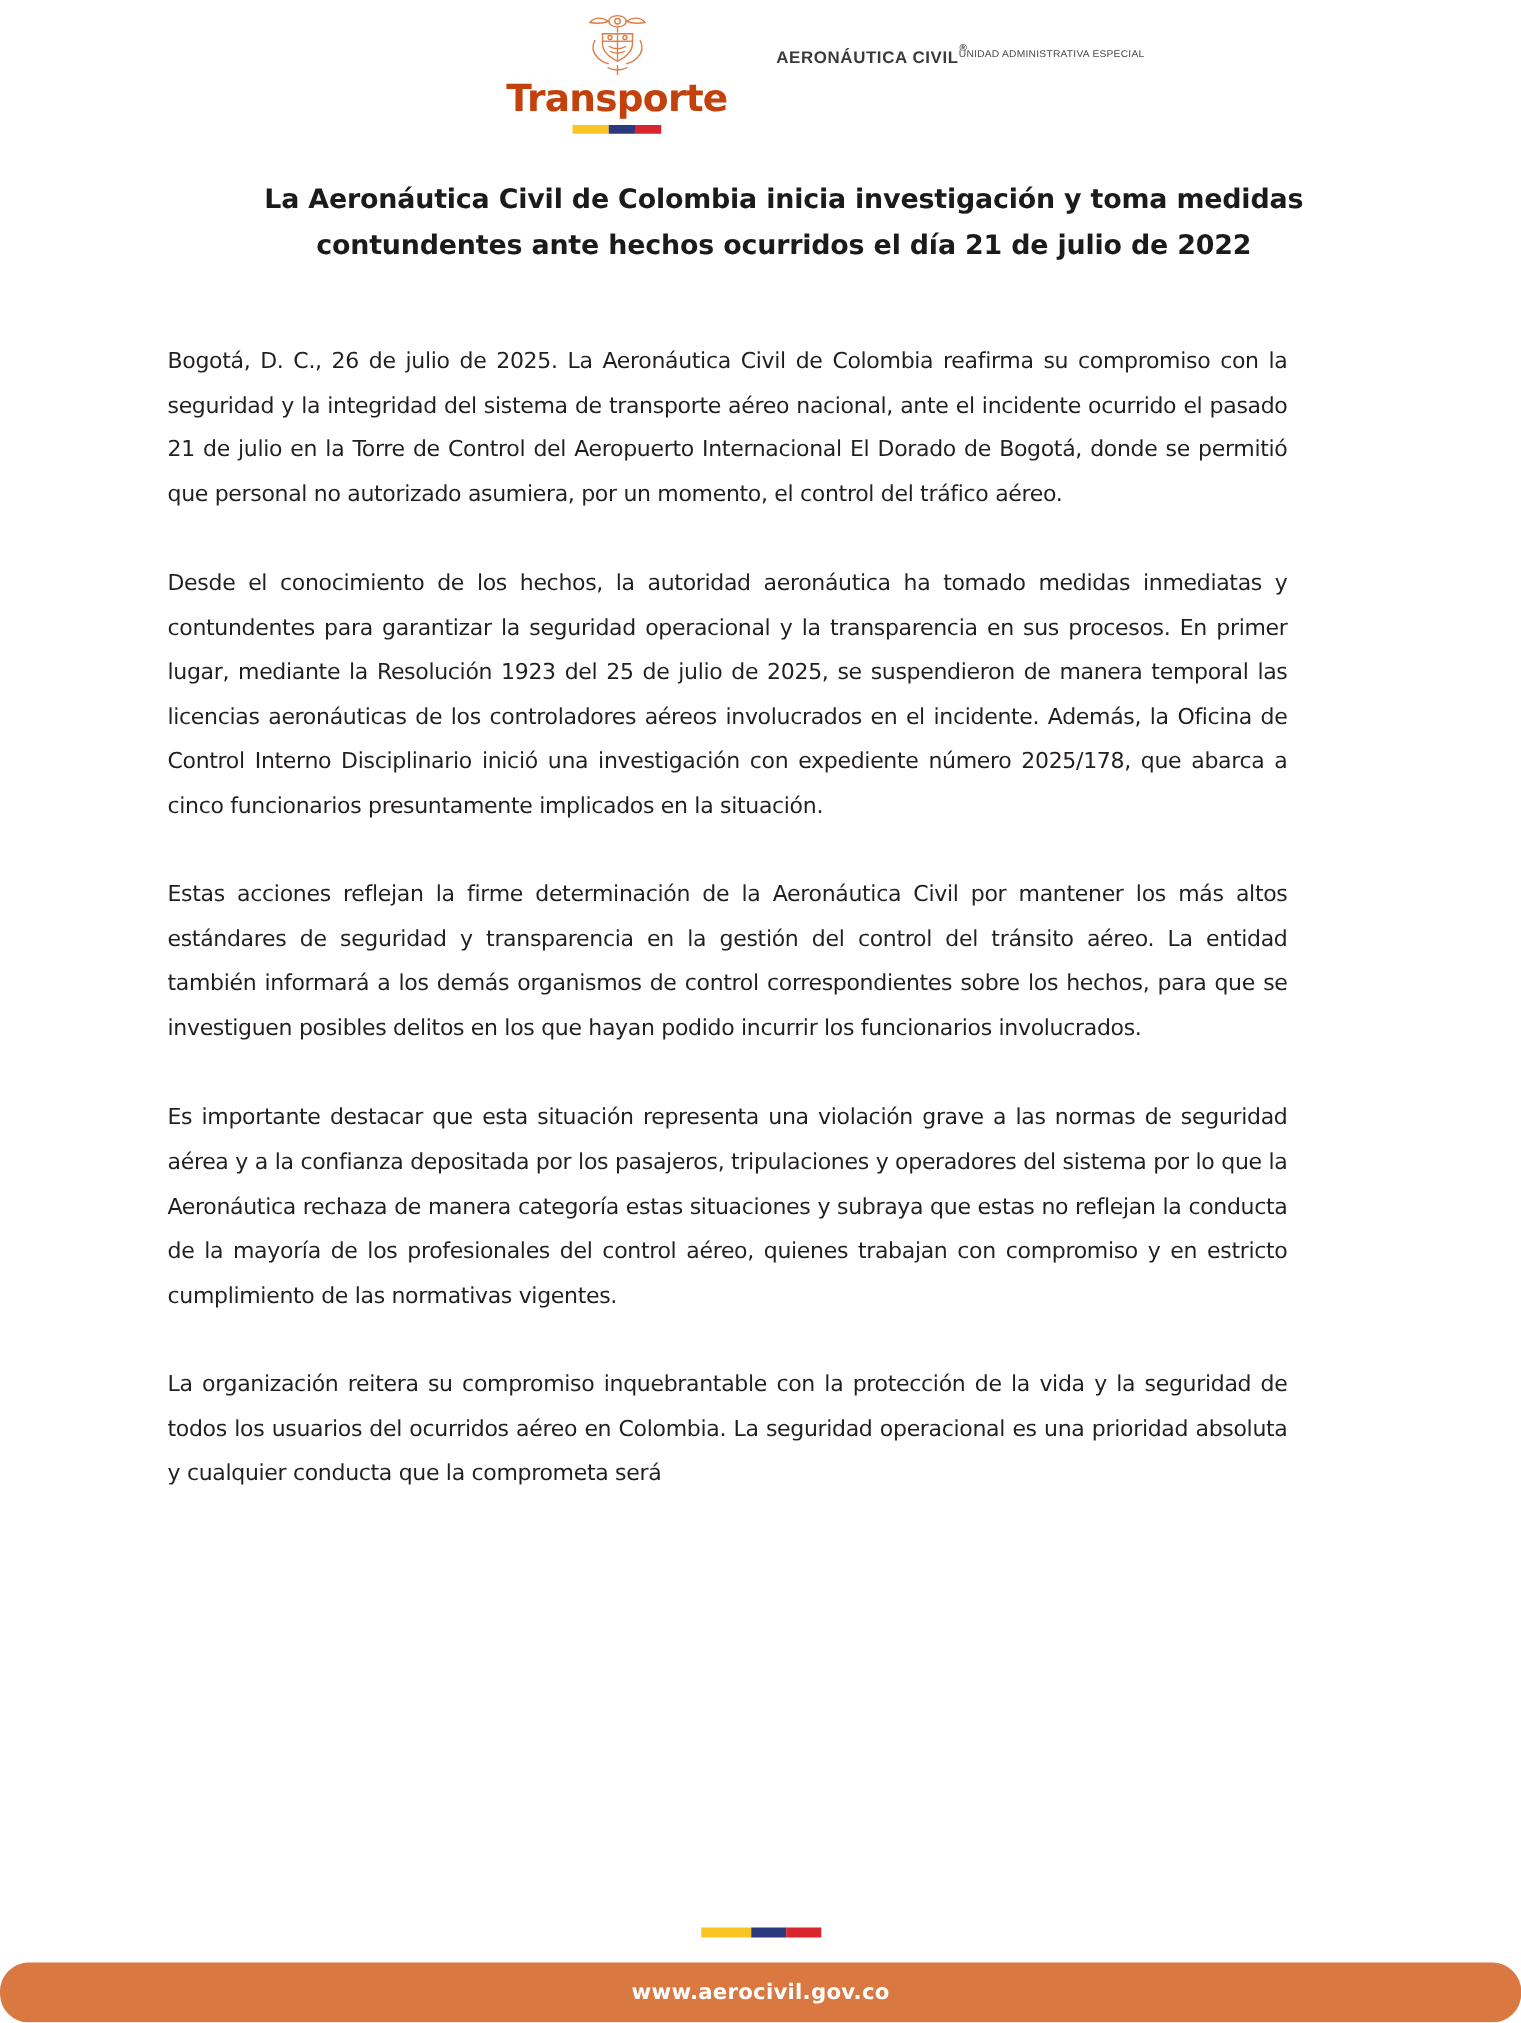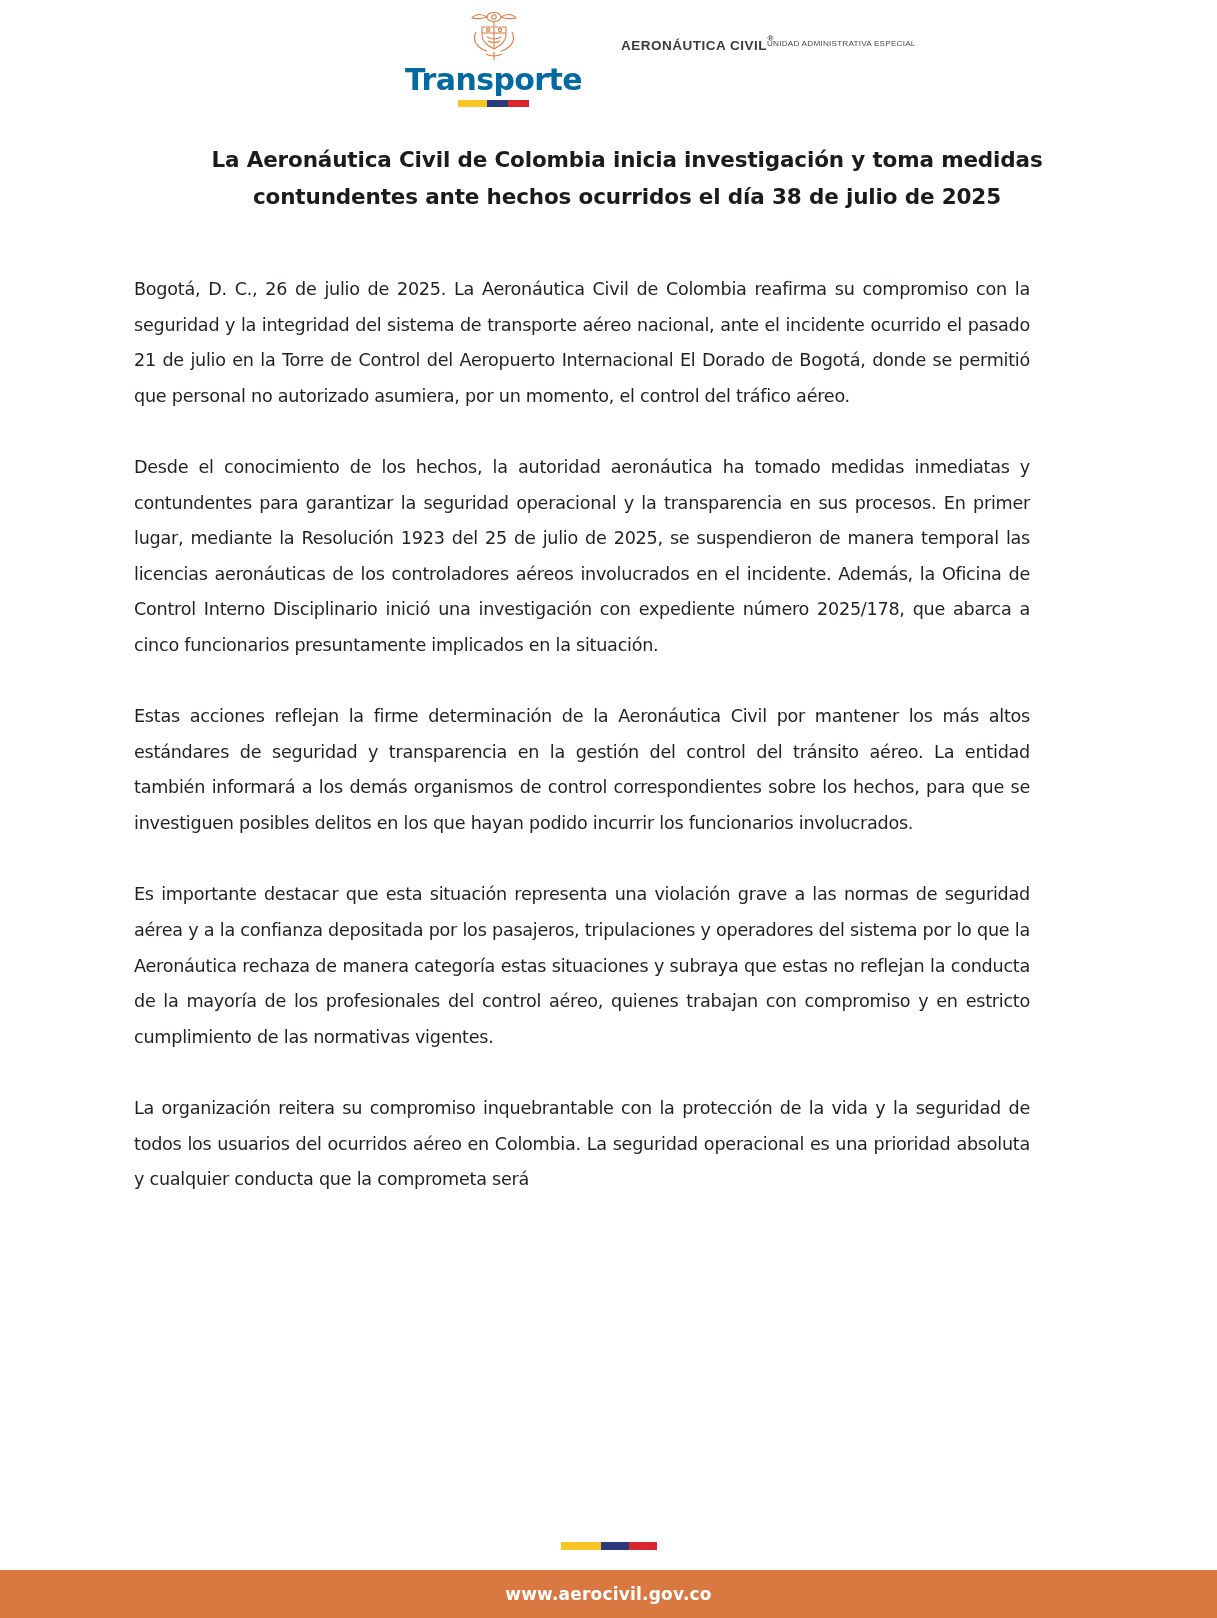--- a/index.html
+++ b/index.html
@@ -45,21 +45,21 @@
   .escudo {
     width: 52px;
     height: 56px;
     display: block;
   }
   .transporte-word {
     font-family: "DejaVu Sans", sans-serif;
     font-weight: bold;
     font-size: 30px;
     letter-spacing: -0.6px;
-    color: #0369a1;
+    color: #c2410c;
     line-height: 1;
     margin-top: 1px;
   }
   .tricolor {
     display: flex;
     width: 72px;
     height: 7px;
     margin-top: 5px;
   }
   .tricolor .c-yellow { flex: 1.4; background: #f9c524; }
@@ -154,20 +154,21 @@
   .footer-bar {
     position: absolute;
     left: 0;
     bottom: 0;
     width: 1217px;
     height: 48px;
     background: #d97941;
     display: flex;
     align-items: center;
     justify-content: center;
+    border-radius: 23px;
   }
   .footer-url {
     font-family: "DejaVu Sans", sans-serif;
     font-weight: bold;
     font-size: 17px;
     color: #ffffff;
     letter-spacing: 0.2px;
   }
 </style>
 </head>
@@ -216,21 +217,21 @@
       <div class="aero-name">
         <span>AERONÁUTICA CIVIL</span><span class="reg">®</span>
       </div>
       <div class="aero-sub">UNIDAD ADMINISTRATIVA ESPECIAL</div>
     </div>
 
   </div>
 
   <div class="doc-title">
     <div>La Aeronáutica Civil de Colombia inicia investigación y toma medidas</div>
-    <div>contundentes ante hechos ocurridos el día 38 de julio de 2025</div>
+    <div>contundentes ante hechos ocurridos el día 21 de julio de 2022</div>
   </div>
 
   <div class="body-copy">
     <p class="para"><b>Bogotá, D. C., 26 de julio de 2025</b><span>. La Aeronáutica Civil de Colombia reafirma su compromiso con la seguridad y la integridad del sistema de transporte aéreo nacional, ante el incidente ocurrido el pasado 21 de julio en la Torre de Control del Aeropuerto Internacional El Dorado de Bogotá, donde se permitió que personal no autorizado asumiera, por un momento, el control del tráfico aéreo.</span></p>
     <p class="para">Desde el conocimiento de los hechos, la autoridad aeronáutica ha tomado medidas inmediatas y contundentes para garantizar la seguridad operacional y la transparencia en sus procesos. En primer lugar, mediante la Resolución 1923 del 25 de julio de 2025, se suspendieron de manera temporal las licencias aeronáuticas de los controladores aéreos involucrados en el incidente. Además, la Oficina de Control Interno Disciplinario inició una investigación con expediente número 2025/178, que abarca a cinco funcionarios presuntamente implicados en la situación.</p>
     <p class="para">Estas acciones reflejan la firme determinación de la Aeronáutica Civil por mantener los más altos estándares de seguridad y transparencia en la gestión del control del tránsito aéreo. La entidad también informará a los demás organismos de control correspondientes sobre los hechos, para que se investiguen posibles delitos en los que hayan podido incurrir los funcionarios involucrados.</p>
     <p class="para">Es importante destacar que esta situación representa una violación grave a las normas de seguridad aérea y a la confianza depositada por los pasajeros, tripulaciones y operadores del sistema por lo que la Aeronáutica rechaza de manera categoría estas situaciones y subraya que estas no reflejan la conducta de la mayoría de los profesionales del control aéreo, quienes trabajan con compromiso y en estricto cumplimiento de las normativas vigentes.</p>
     <p class="para">La organización reitera su compromiso inquebrantable con la protección de la vida y la seguridad de todos los usuarios del ocurridos aéreo en Colombia. La seguridad operacional es una prioridad absoluta y cualquier conducta que la comprometa será</p>
   </div>
 

